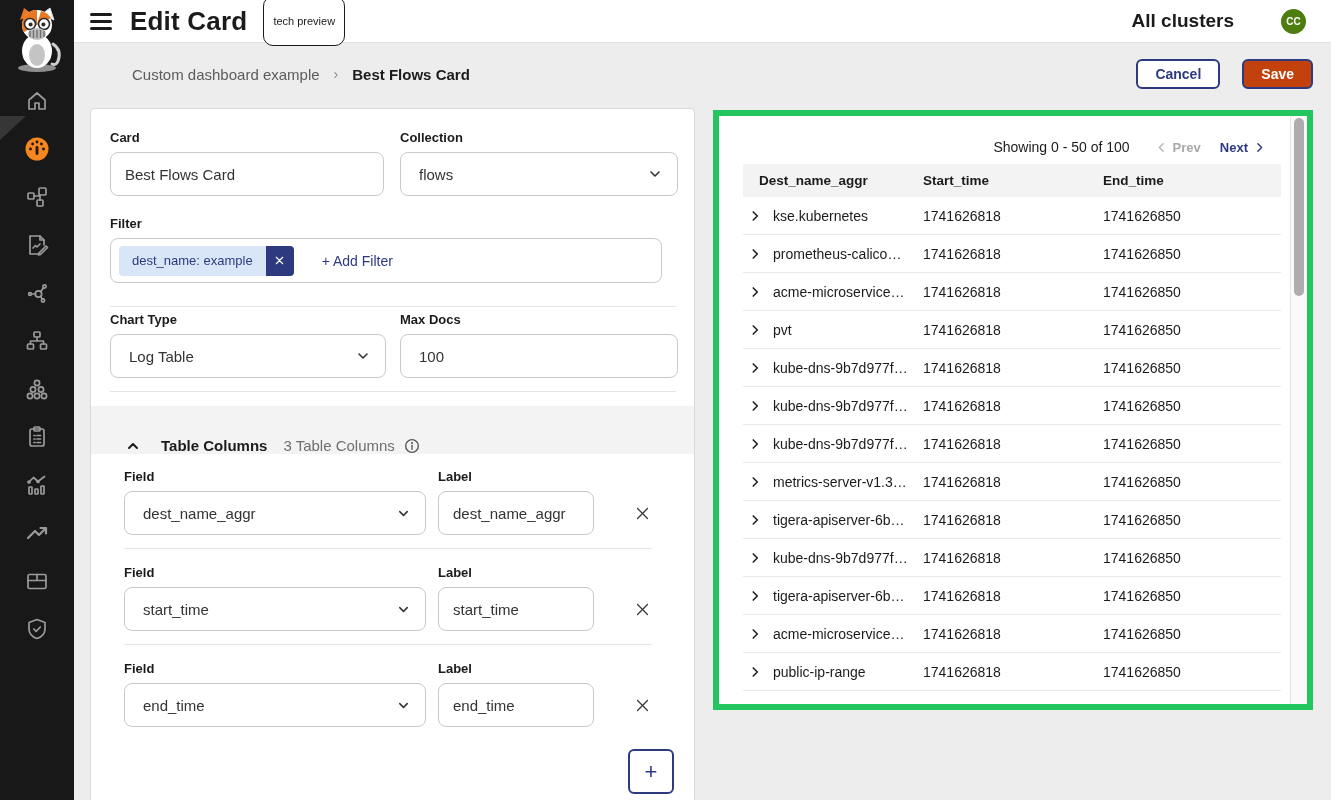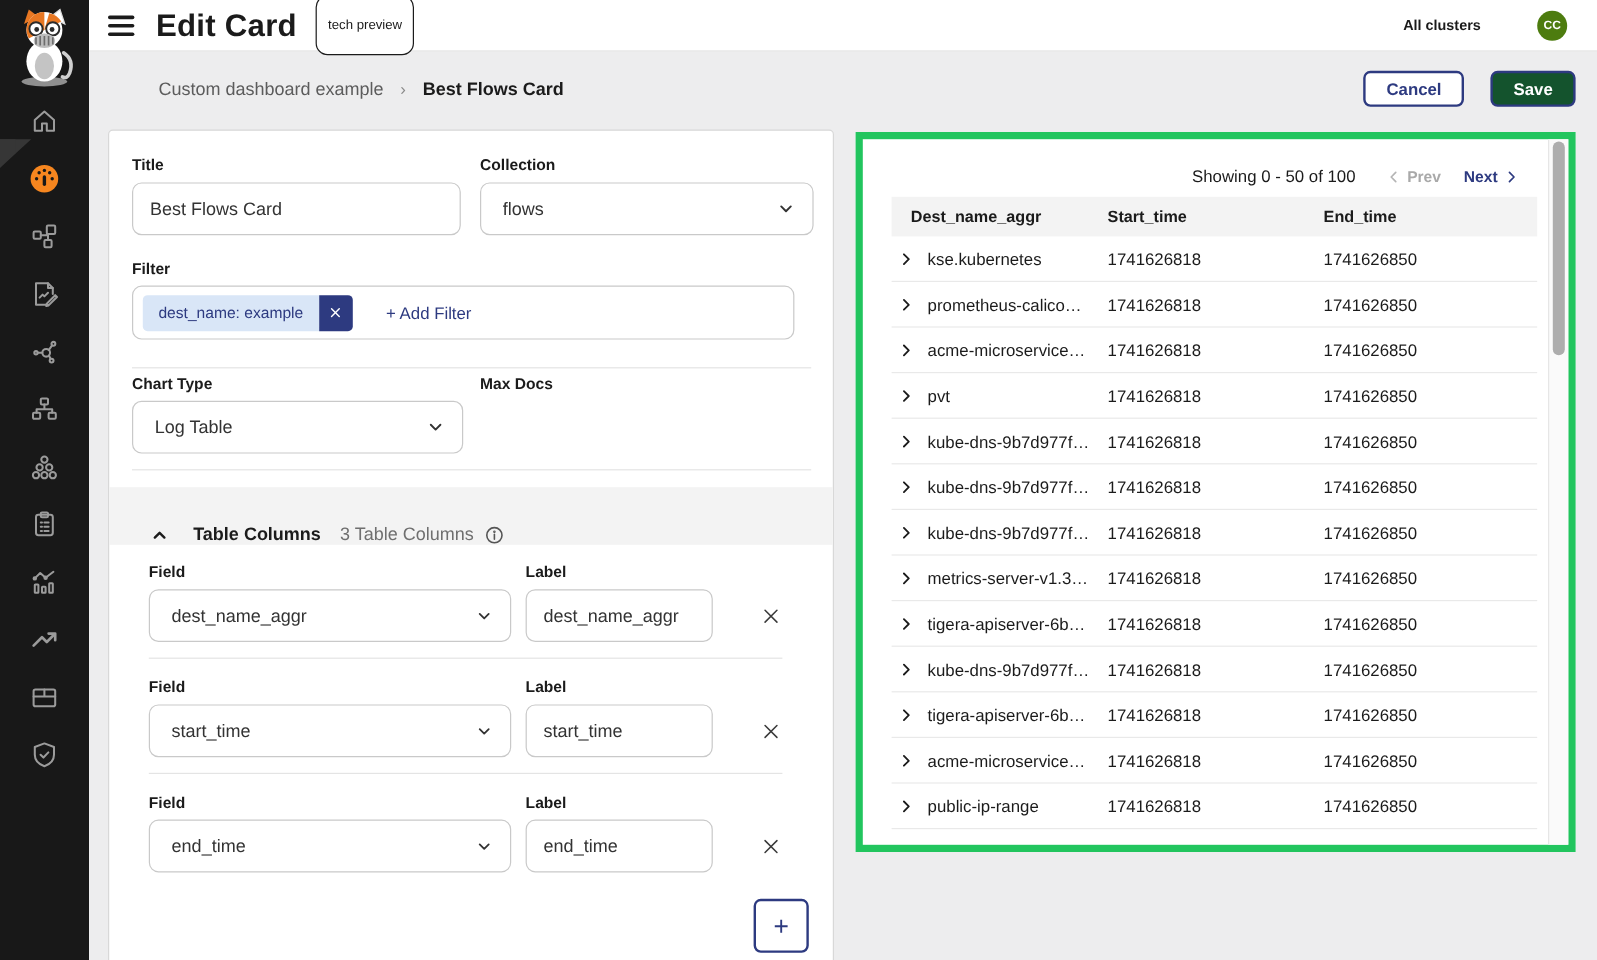--- a/index.html
+++ b/index.html
@@ -16,35 +16,35 @@
   svg.gicon { stroke:#9b9b9b; fill:none; stroke-width:1.7; stroke-linecap:round; stroke-linejoin:round; }
 
   
   .topbar { position:absolute; left:74px; top:0; width:1257px; height:43px; background:#ffffff;
             border-bottom:1px solid #e2e2e2; display:flex; align-items:center; }
   .hamburger { margin-left:16px; width:24px; height:20px; display:flex; flex-direction:column; justify-content:center; gap:4px; cursor:pointer; }
   .hamburger span { display:block; width:22px; height:3px; background:#1b1b1b; border-radius:2px; }
   .page-title { margin-left:16px; font-size:26px; font-weight:800; letter-spacing:.2px; color:#1b1b1b; }
   .badge { margin-left:16px; font-size:11px; color:#1b1b1b; border:1px solid #1b1b1b; border-radius:10px; padding:18px 9px; background:#fff; }
   .topbar-right { margin-left:auto; display:flex; align-items:center; }
-  .clusters { font-size:12px; font-weight:700; color:#1b1b1b; margin-right:47px; cursor:pointer; }
+  .clusters { font-size:19px; font-weight:700; color:#1b1b1b; margin-right:47px; cursor:pointer; }
   .avatar { width:25px; height:25px; border-radius:50%; background:#4d7c0f; color:#fff; font-size:10px; font-weight:700;
             display:flex; align-items:center; justify-content:center; margin-right:25px; cursor:pointer; }
 
   
   .subheader { position:absolute; left:74px; top:44px; width:1257px; height:60px; display:flex; align-items:center; }
   .breadcrumb { margin-left:16px; display:flex; align-items:center; font-size:15px; }
   .crumb-parent { color:#5c5c5c; cursor:pointer;margin-left:42px; }
   .crumb-sep { margin:0 14px; color:#8a8a8a; font-size:14px; }
   .crumb-current { font-weight:700; color:#1b1b1b; }
   .sub-actions { margin-left:auto; margin-right:18px; display:flex; gap:22px; }
   .btn { height:30px; padding:0 17px; border-radius:6px; font-size:14px; font-weight:700; cursor:pointer;
          font-family:"Liberation Sans",sans-serif; display:flex; align-items:center; }
   .btn-cancel { background:#fff; border:2px solid #2d3a80; color:#2d3a80; }
-  .btn-save { background:#14532d; border:2px solid #2d3a80; color:#fff; }
+  .btn-save { background:#c2410c; border:2px solid #2d3a80; color:#fff; }
 
   
   .form-panel { position:absolute; left:90px; top:108px; width:605px; height:710px;
                 background:#fff; border:1px solid #d8d8d8; border-radius:4px; }
   .flabel { position:absolute; font-size:13px; font-weight:700; color:#1b1b1b; }
   .finput { position:absolute; height:44px; border:1px solid #c9c9c9; border-radius:8px; background:#fff;
             font-size:15px; color:#333; display:flex; align-items:center; padding:0 14px; }
   .fselect { position:absolute; height:44px; border:1px solid #c9c9c9; border-radius:8px; background:#fff;
              font-size:15px; color:#333; display:flex; align-items:center; padding:0 14px 0 18px; cursor:pointer; }
   .fselect .chev { margin-left:auto; }
@@ -229,21 +229,21 @@
     <span class="crumb-sep">›</span>
     <span class="crumb-current">Best Flows Card</span>
   </div>
   <div class="sub-actions">
     <button class="btn btn-cancel">Cancel</button>
     <button class="btn btn-save">Save</button>
   </div>
 </div>
 
 <section class="form-panel">
-  <label class="flabel" style="left:19px; top:21px;">Title</label>
+  <label class="flabel" style="left:19px; top:21px;">Card</label>
   <div class="finput" style="left:19px; top:43px; width:274px;">
     <span>Best Flows Card</span>
   </div>
 
   <label class="flabel" style="left:309px; top:21px;">Collection</label>
   <div class="fselect" style="left:309px; top:43px; width:278px;">
     <span>flows</span>
     <svg class="chev" width="16" height="16" viewBox="0 0 24 24" fill="none" stroke="#333" stroke-width="2.4" stroke-linecap="round" stroke-linejoin="round">
         <path d="M6 9 L12 15 L18 9"></path>
       </svg>
@@ -266,20 +266,23 @@
 
   <label class="flabel" style="left:19px; top:203px;">Chart Type</label>
   <div class="fselect" style="left:19px; top:225px; width:276px;">
     <span>Log Table</span>
     <svg class="chev" width="16" height="16" viewBox="0 0 24 24" fill="none" stroke="#333" stroke-width="2.4" stroke-linecap="round" stroke-linejoin="round">
         <path d="M6 9 L12 15 L18 9"></path>
       </svg>
   </div>
 
   <label class="flabel" style="left:309px; top:203px;">Max Docs</label>
+  <div class="finput" style="left:309px; top:225px; width:278px; padding-left:18px;">
+    <span>100</span>
+  </div>
 
   <div class="divider" style="top:282px;"></div>
 
   <div class="section-head">
     <svg class="chev-up" width="16" height="16" viewBox="0 0 24 24" fill="none" stroke="#1b1b1b" stroke-width="3" stroke-linecap="round" stroke-linejoin="round">
         <path d="M6 15 L12 9 L18 15"></path>
       </svg>
     <span class="section-title">Table Columns</span>
     <span class="section-count">3 Table Columns</span>
     <span class="info-ic">

